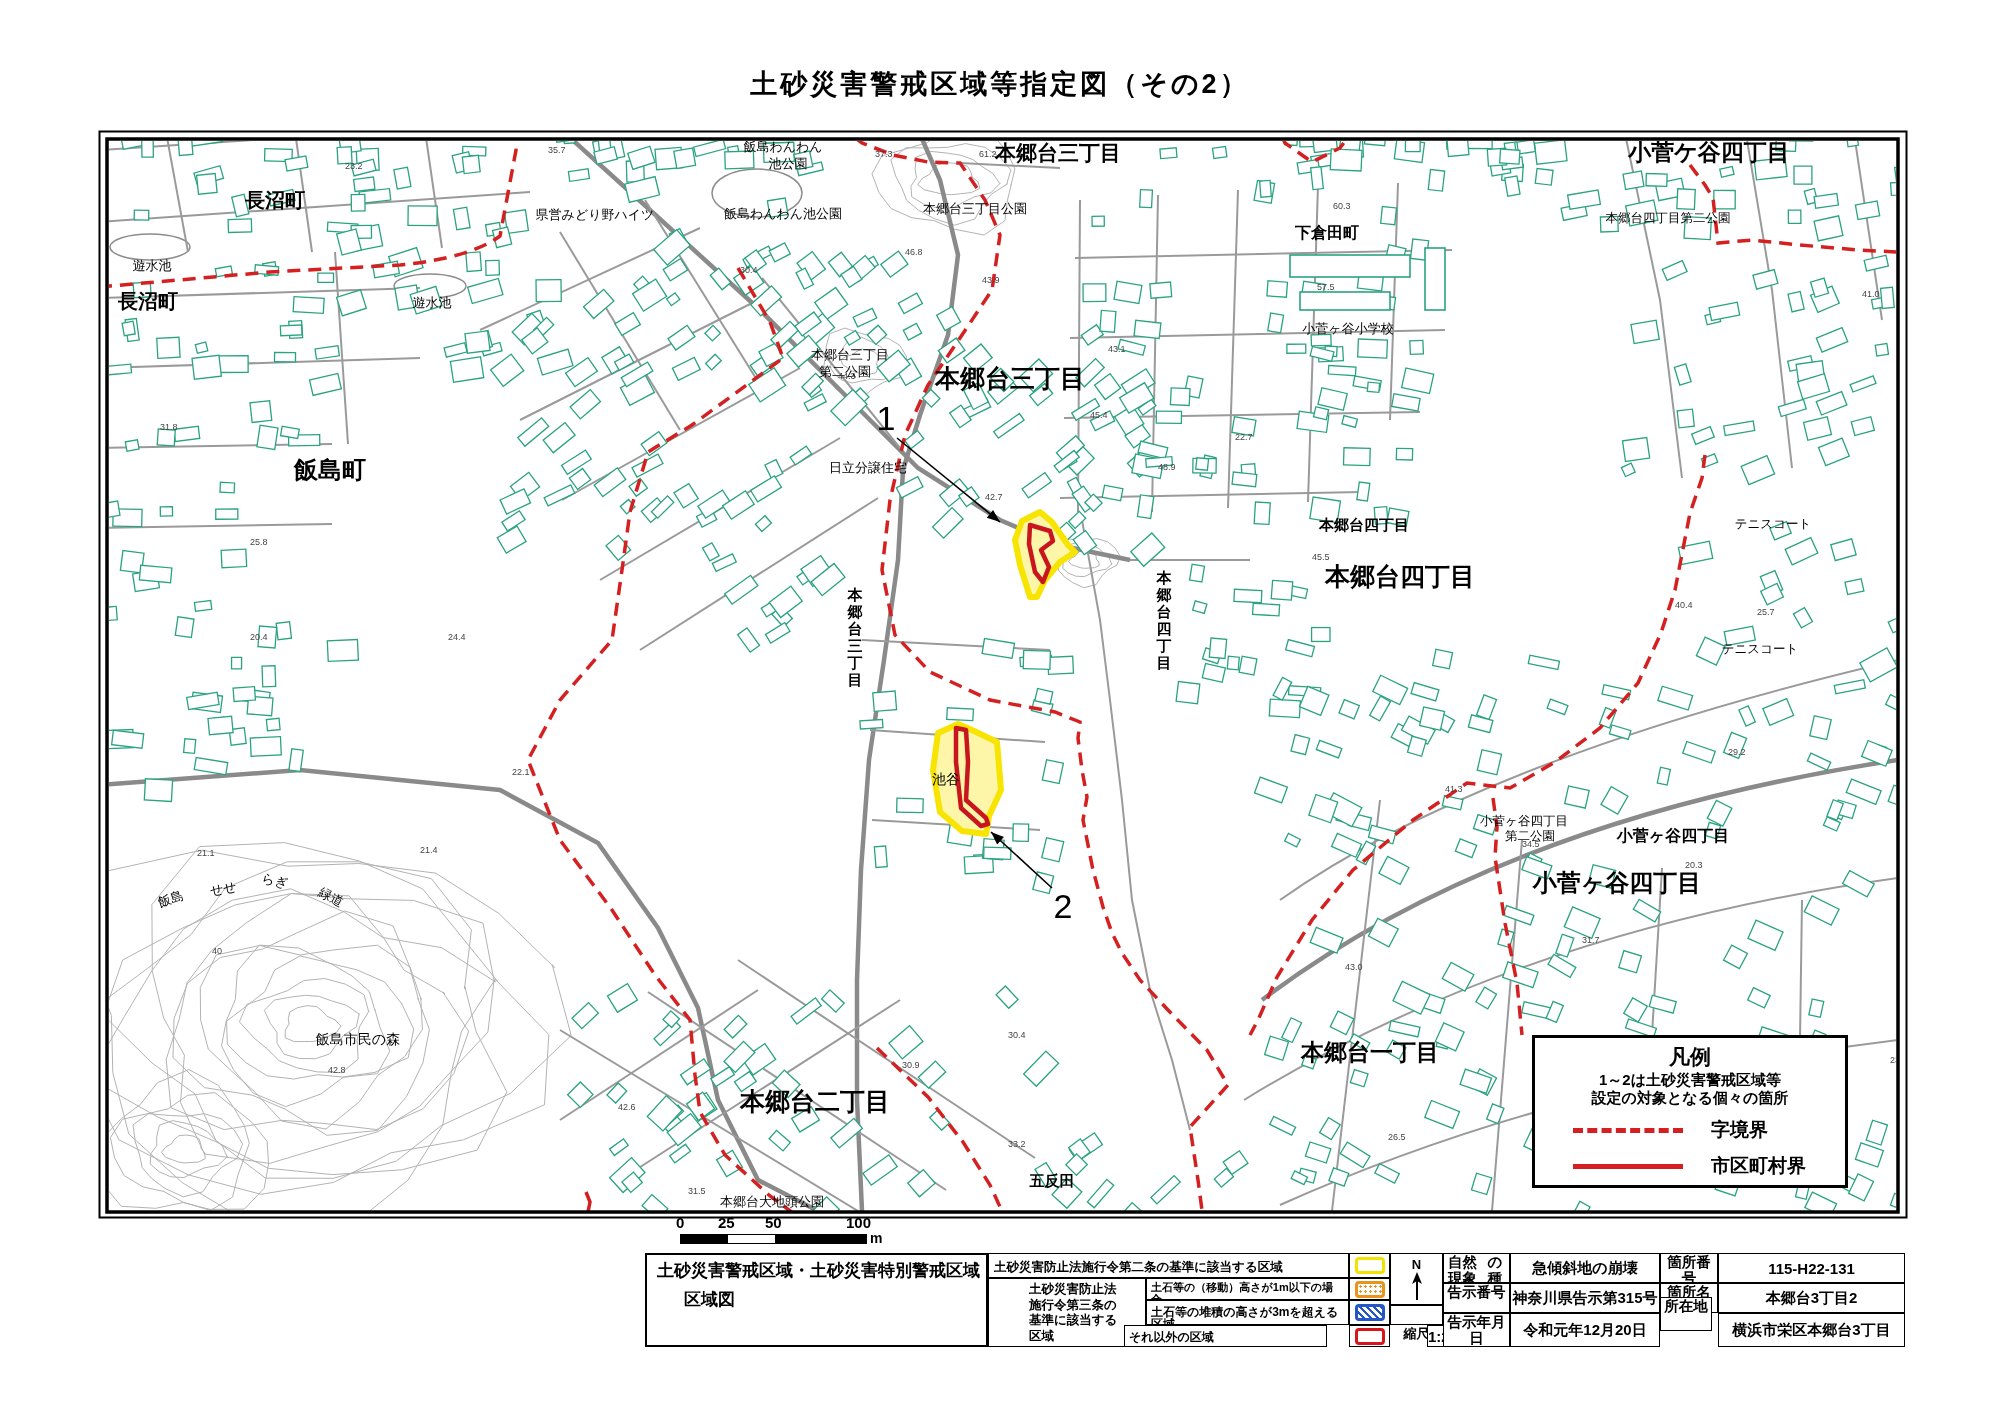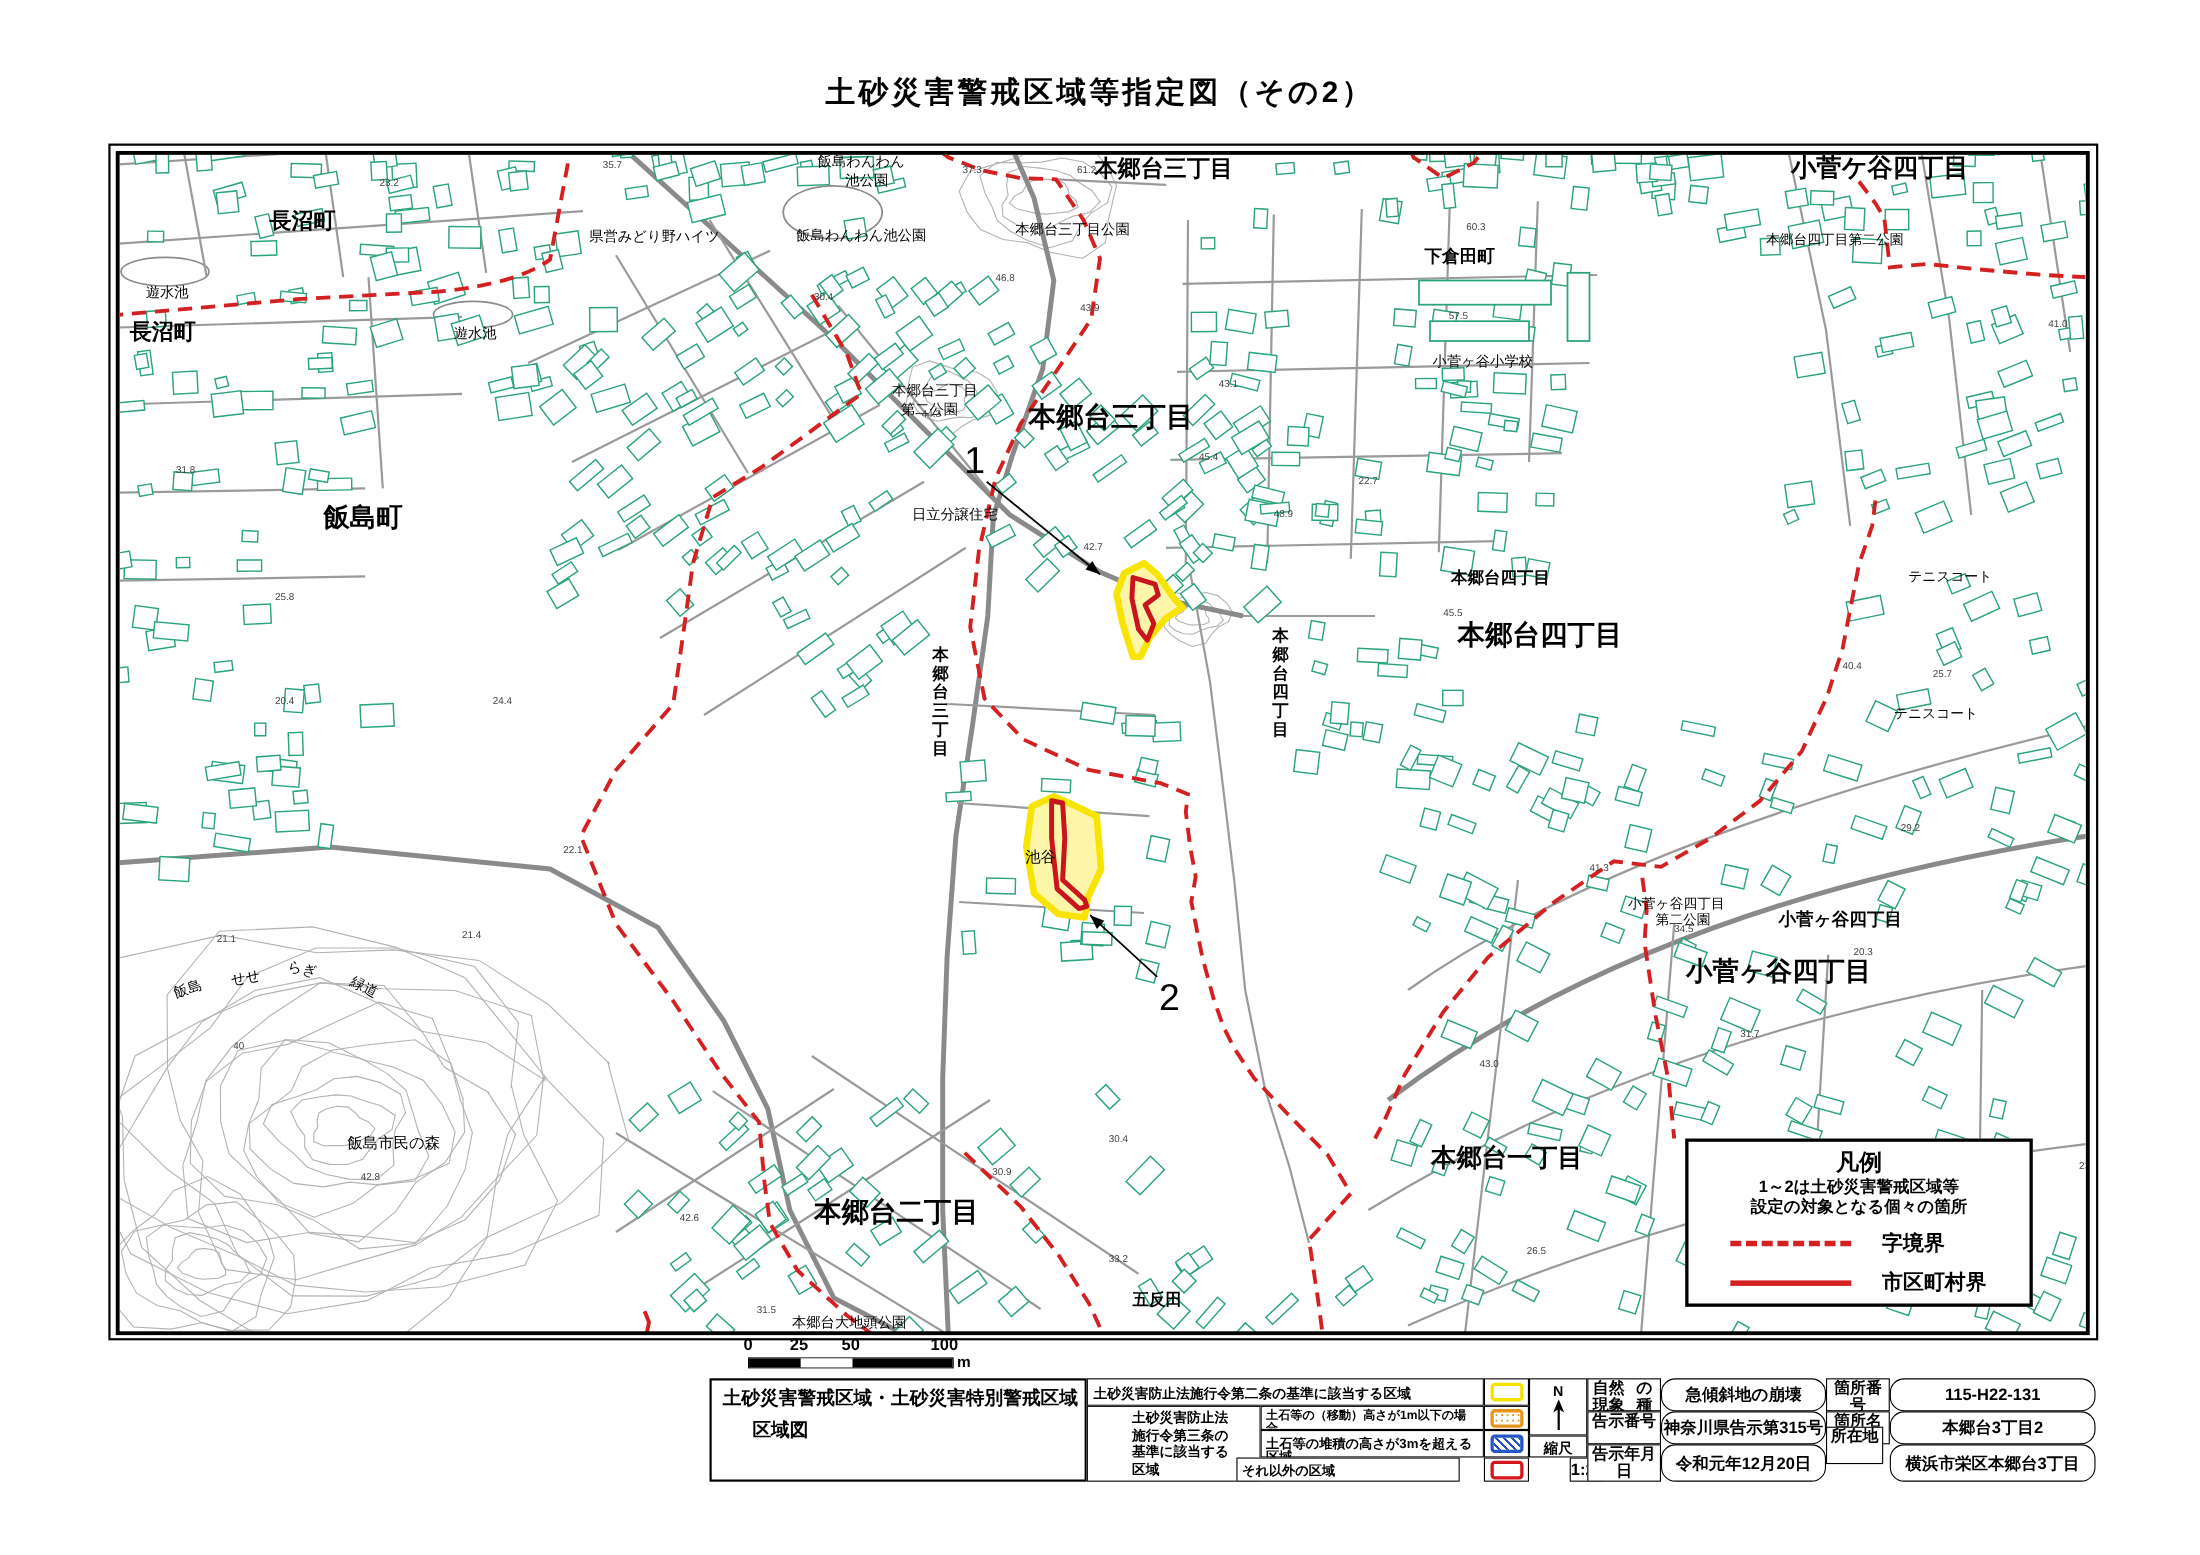--- a/index.html
+++ b/index.html
@@ -34,25 +34,25 @@
   .zl-group{font-size:12.5px;font-weight:bold;padding:3px 0 0 4px;line-height:15.5px;margin-left:36px;}
   .zl-desc{font-size:11px;font-weight:bold;line-height:12px;padding:2px 0 0 4px;}
   .zl-desc.single{font-size:12px;padding-top:5px;}
   .swatch-cell{display:flex;align-items:center;justify-content:center;}
   .swatch{width:24px;height:11px;border:3px solid #000;border-radius:4px;background:#fff;}
   .swatch.yellow{border-color:#f2e400;}
   .swatch.orange{border-color:#e8951d;background:radial-gradient(#e8951d 1px, #fff 1.2px);background-size:5px 5px;}
   .swatch.blue{border-color:#2457c5;background:repeating-linear-gradient(45deg,#fff 0 3px,#2457c5 3px 5px);}
   .swatch.red{border-color:#d6151c;}
   .compass{display:flex;flex-direction:column;align-items:center;font-size:13px;font-weight:bold;padding-top:3px;}
-  .sc-label{text-align:center;font-size:13px;font-weight:bold;padding-top:2px;}
+  .sc-label{text-align:center;font-size:13px;font-weight:bold;padding-top:19px;}
   .sc-value{text-align:center;font-size:15px;font-weight:bold;padding-top:2px;}
   .rt-key{display:flex;align-items:flex-start;justify-content:center;text-align:center;
     font-size:14.5px;font-weight:bold;line-height:16px;}
-  .rt-val{display:flex;align-items:center;justify-content:center;font-size:15px;font-weight:bold;border-radius:13px;}
+  .rt-val{display:flex;align-items:center;justify-content:center;font-size:15px;font-weight:bold;}
 </style>
 </head>
 <body>
 
 <div id="page">
 
   <svg id="map-svg" width="2000" height="1414" viewBox="0 0 2000 1414">
       <defs>
         <clipPath id="mapclip">
           <rect x="109" y="141" width="1787" height="1070"></rect>

